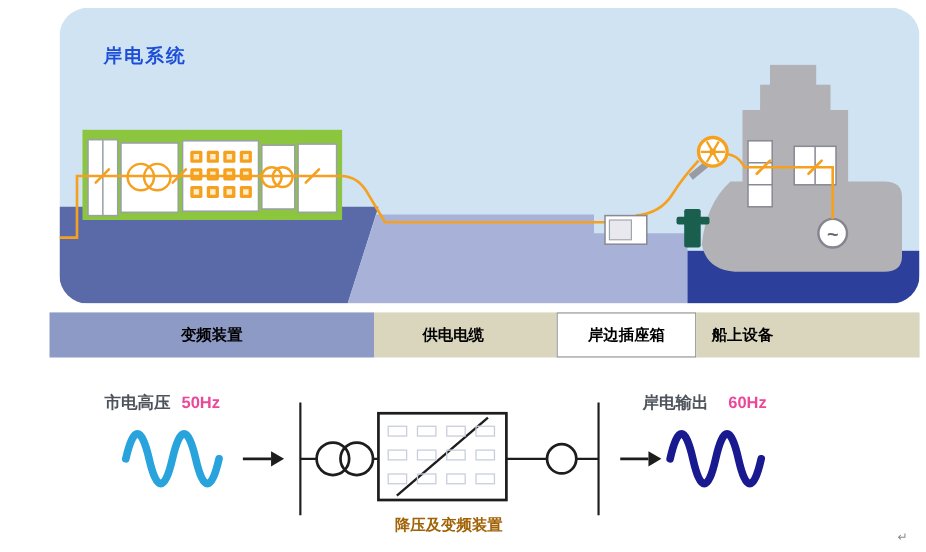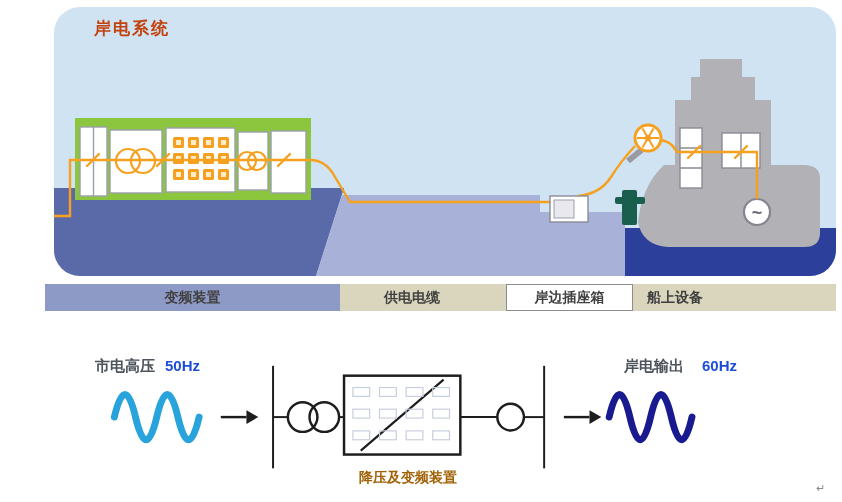--- a/index.html
+++ b/index.html
@@ -3,38 +3,38 @@
 <meta charset="utf-8">
 <style>
   * { margin:0; padding:0; box-sizing:border-box; }
   html,body { background:#ffffff; }
   body { font-family:"Liberation Sans", sans-serif; }
   .canvas { position:relative; width:842px; height:502px; background:#ffffff; overflow:hidden; }
 
   .scene-panel { position:absolute; left:54px; top:7px; width:782px; height:269px;
                  border-radius:26px; overflow:hidden; }
   .scene-svg { position:absolute; left:0; top:0; width:100%; height:100%; display:block; }
-  .diagram-title { position:absolute; left:40px; top:10px; z-index:2;
-                   font-size:17px; font-weight:bold; color:#c2410c; letter-spacing:2px; }
-
-  .legend { position:absolute; left:45px; top:284px; height:27px; display:flex;
-            font-size:14px; font-weight:bold; color:#404040; }
+  .diagram-title { position:absolute; left:40px; top:32px; z-index:2;
+                   font-size:17px; font-weight:bold; color:#1d4ed8; letter-spacing:2px; }
+
+  .legend { position:absolute; left:45px; top:284px; height:41px; display:flex;
+            font-size:14px; font-weight:bold; color:#000000; }
   .seg { display:flex; align-items:center; height:100%; }
   .seg-vfd    { width:295px; background:#8e9ac6; justify-content:center; }
   .seg-cable  { width:166px; background:#dad6bd; padding-left:44px; }
   .seg-socket { width:127px; background:#ffffff; border:1px solid #8d8d8d; justify-content:center;align-items:center; }
   .seg-ship   { width:203px; background:#dad6bd; padding-left:14px;text-align:right; }
 
   .schematic { position:absolute; left:0; top:345px; width:830px; height:157px; }
   .sch-svg { position:absolute; left:0; top:0; width:100%; height:100%; display:block; }
   .sch-input, .sch-output { position:absolute; top:12px; display:flex; align-items:baseline;
                             font-weight:bold; font-size:15px; color:#4d535b; }
   .sch-input  { left:95px;  gap:10px; }
-  .sch-output { left:624px; gap:18px; }
-  .freq { color:#1d4ed8; }
+  .sch-output { left:584px; gap:18px; }
+  .freq { color:#ec4899; }
   .sch-device { position:absolute; left:338px; top:124px; width:140px; text-align:center;
                 font-size:14px; font-weight:bold; color:#a16207; }
   .artifact { position:absolute; left:816px; top:482px; font-size:11px; color:#8a8a8a; }
 </style>
 </head>
 <body>
 
 <div class="canvas">
 
   <div class="scene-panel">

